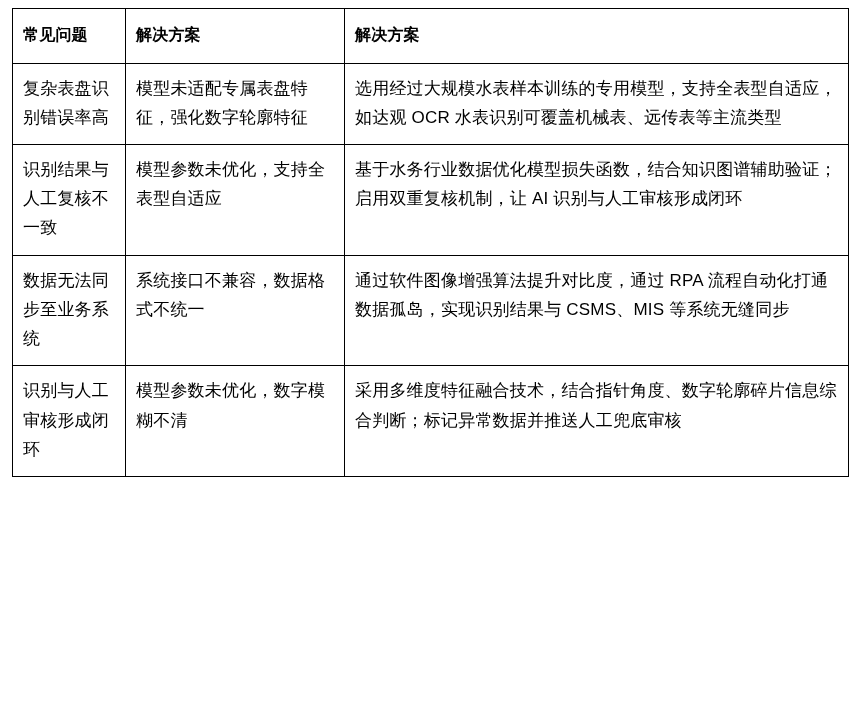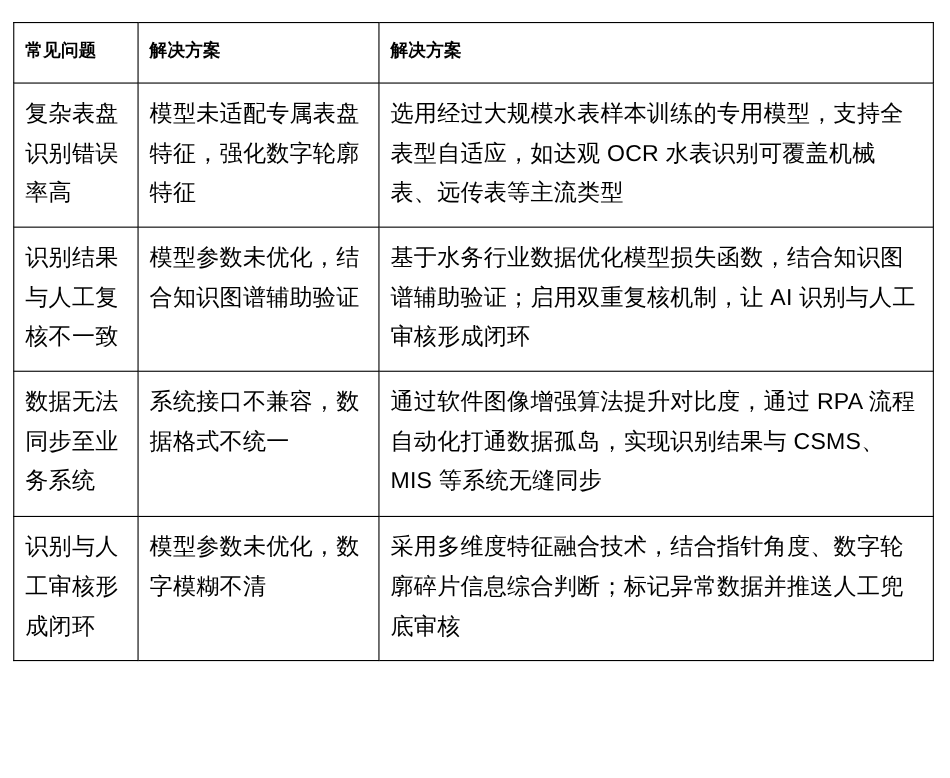--- a/index.html
+++ b/index.html
@@ -17,30 +17,29 @@
   .page {
     width: 864px;
     height: 707px;
     box-sizing: border-box;
     padding: 8px 10px 10px 12px;
   }
   table.issues-table {
     border-collapse: collapse;
     width: 836px;
     table-layout: fixed;
-    margin-top: 12px;
   }
   table.issues-table th,
   table.issues-table td {
     border: 1px solid #000000;
     vertical-align: top;
     text-align: left;
     padding: 10px 10px 12px 10px;
     line-height: 1.72;
-    font-size: 21px;
+    font-size: 17px;
     letter-spacing: 0.2px;
     word-break: break-word;
   }
   table.issues-table th {
     font-weight: bold;
     font-size: 16px;
     padding-top: 12px;
     padding-bottom: 14px;
   }
   col.col-issue { width: 113px; }
@@ -65,21 +64,21 @@
       </tr>
     </thead>
     <tbody>
       <tr>
         <td>复杂表盘识别错误率高</td>
         <td>模型未适配专属表盘特征，强化数字轮廓特征</td>
         <td>选用经过大规模水表样本训练的专用模型，支持全表型自适应，如达观 OCR 水表识别可覆盖机械表、远传表等主流类型</td>
       </tr>
       <tr>
         <td>识别结果与人工复核不一致</td>
-        <td>模型参数未优化，结合知识图谱辅助验证</td>
+        <td>模型参数未优化，支持全表型自适应</td>
         <td>基于水务行业数据优化模型损失函数，结合知识图谱辅助验证；启用双重复核机制，让 AI 识别与人工审核形成闭环</td>
       </tr>
       <tr>
         <td>数据无法同步至业务系统</td>
         <td>系统接口不兼容，数据格式不统一</td>
         <td>通过软件图像增强算法提升对比度，通过 RPA 流程自动化打通数据孤岛，实现识别结果与 CSMS、MIS 等系统无缝同步</td>
       </tr>
       <tr>
         <td>识别与人工审核形成闭环</td>
         <td>模型参数未优化，数字模糊不清</td>

